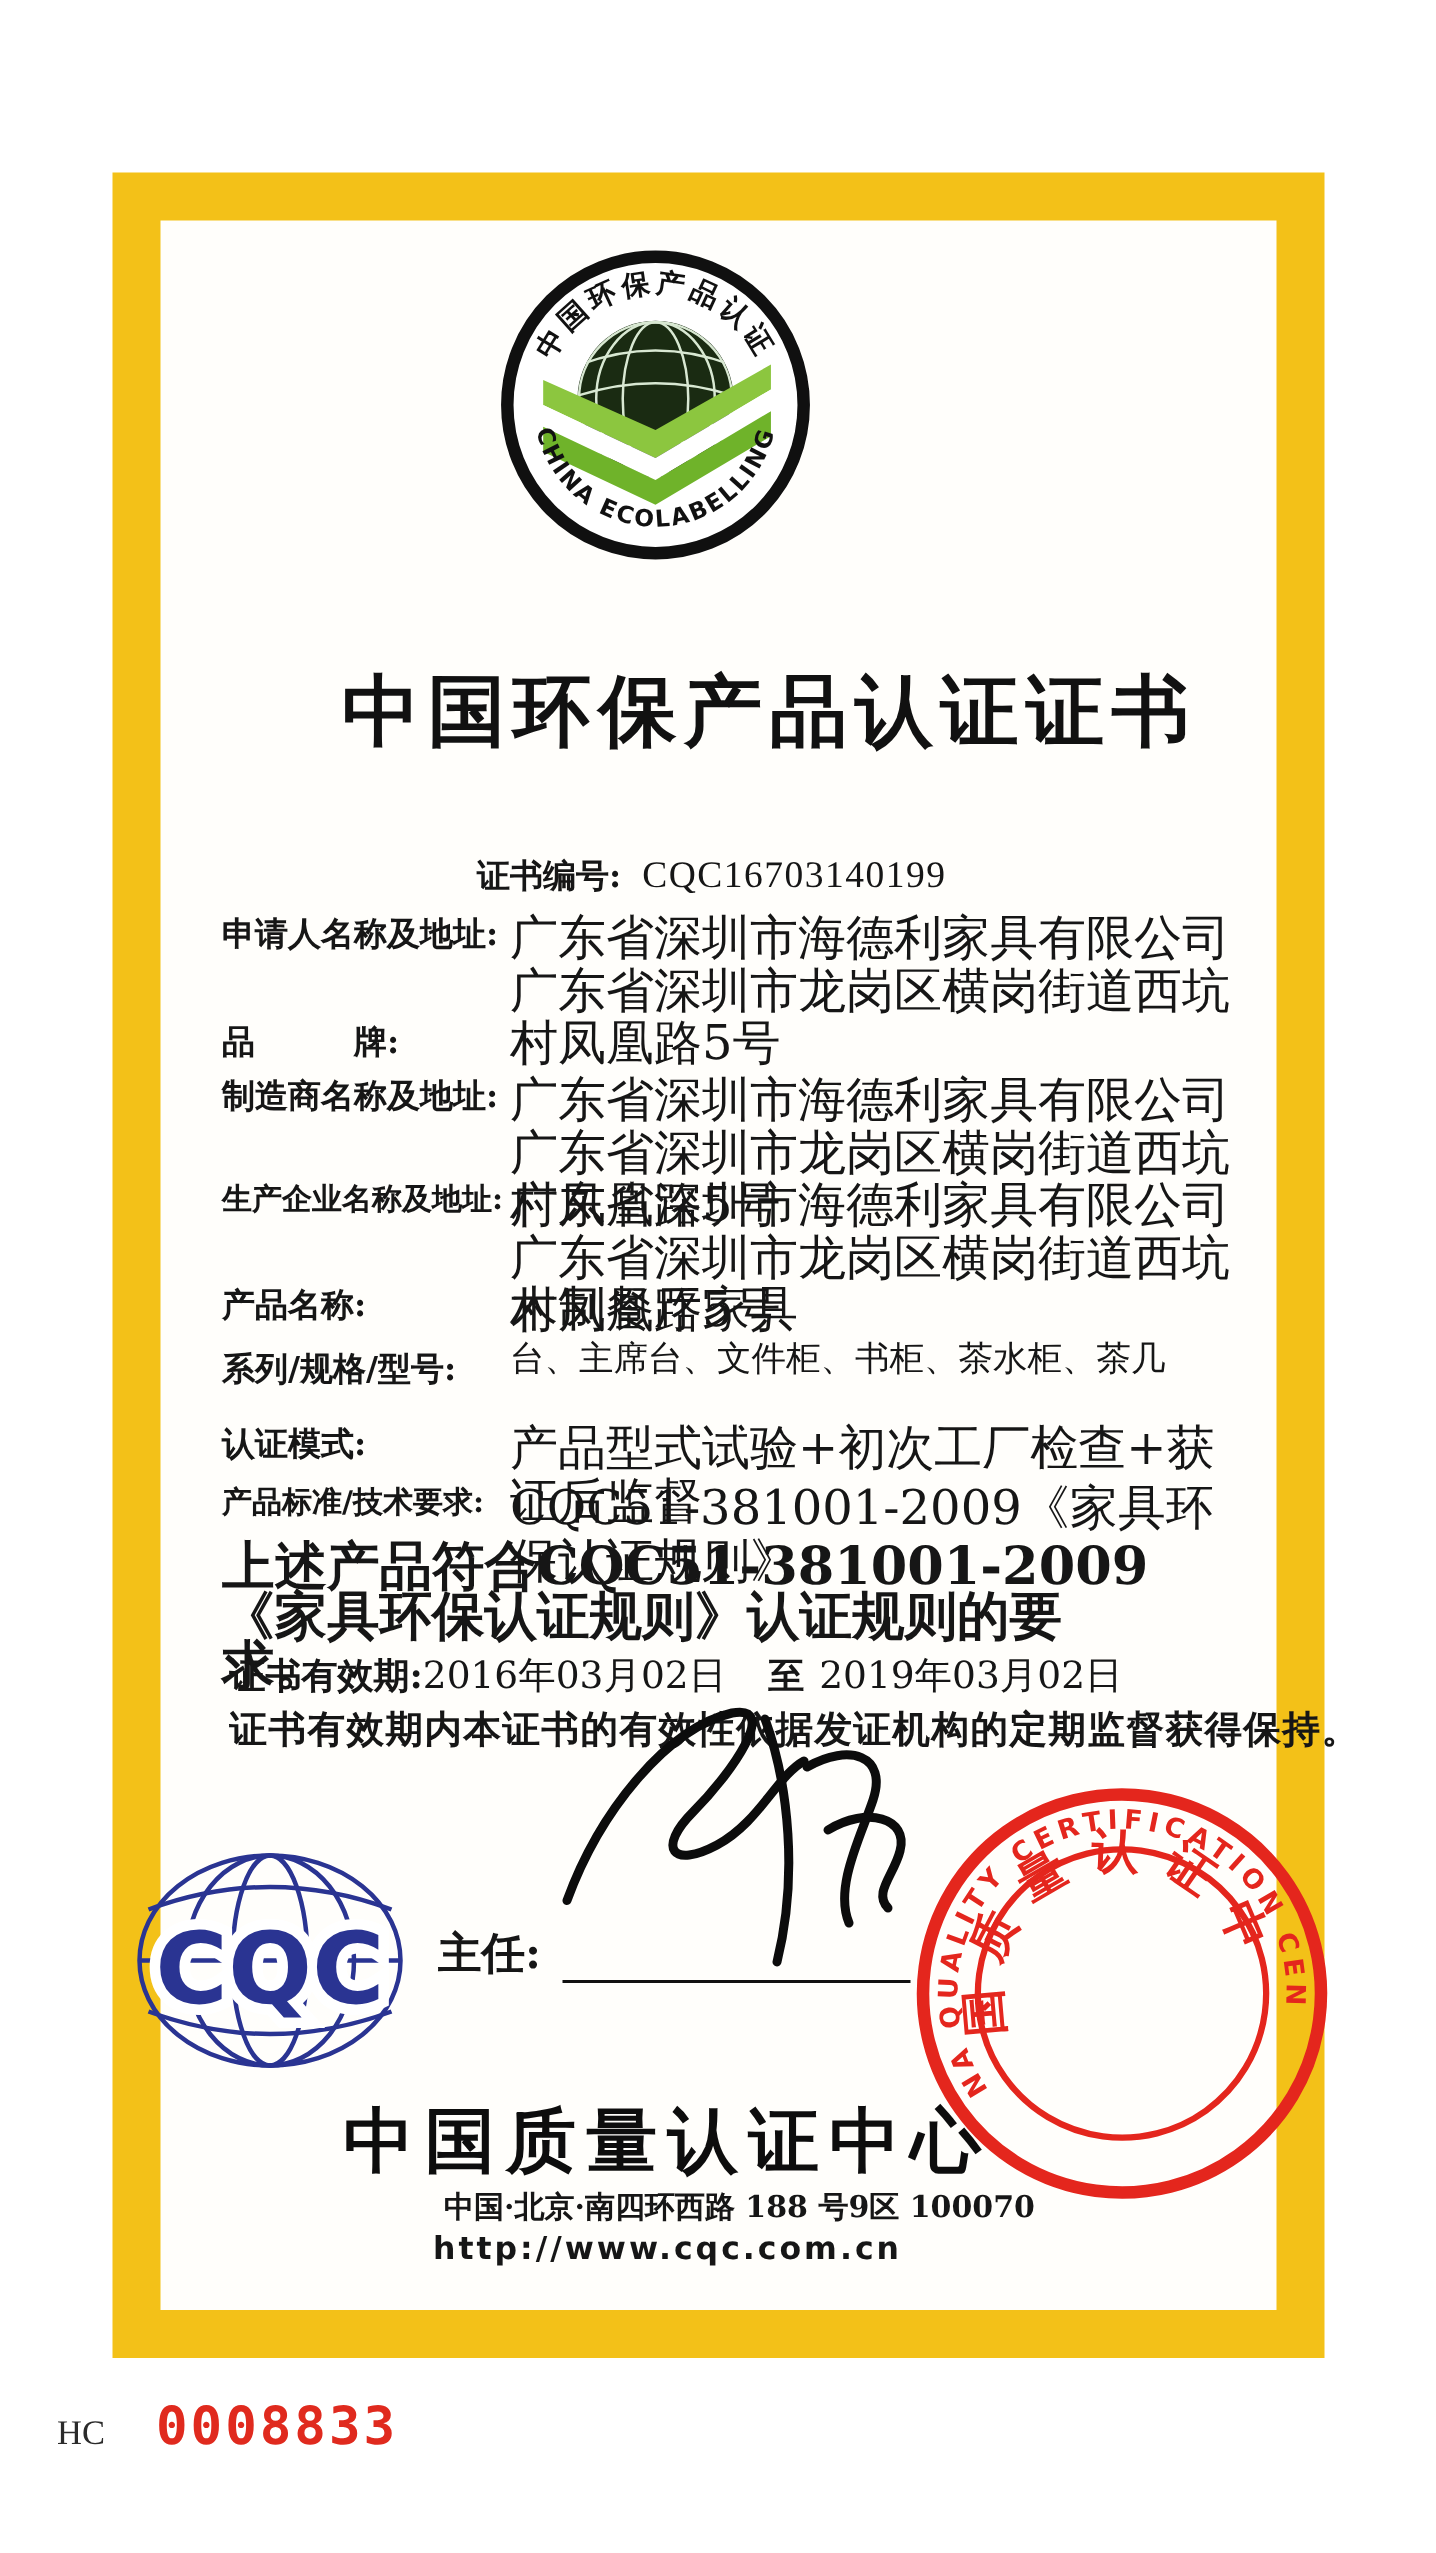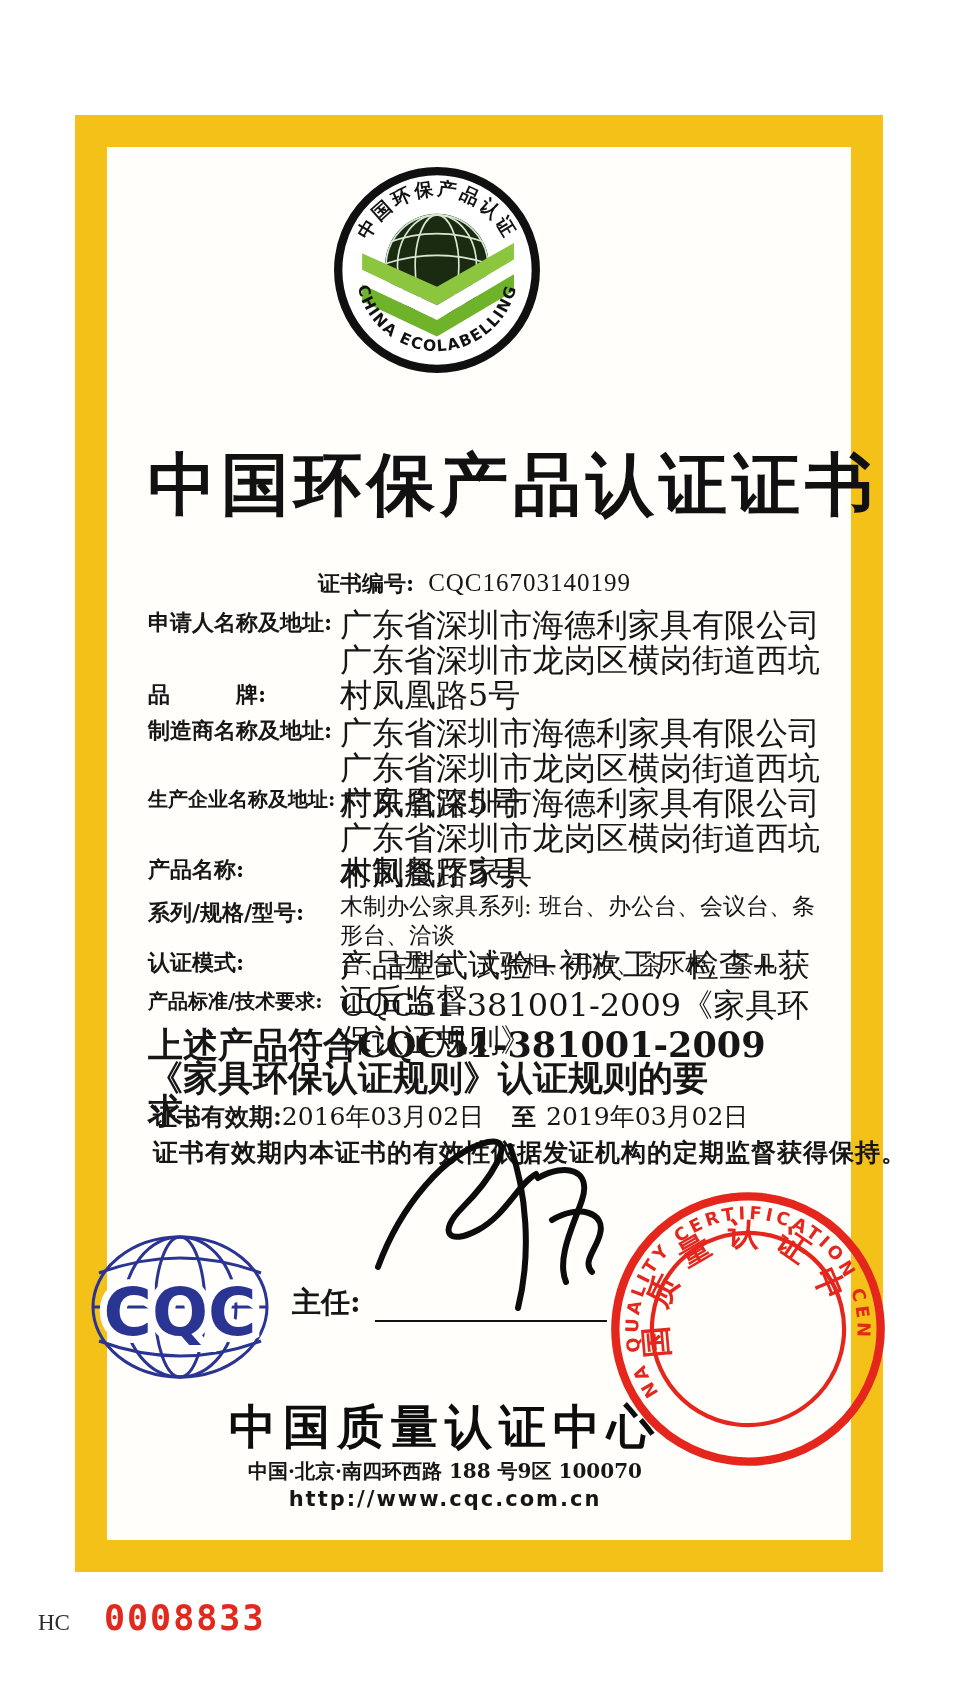--- a/index.html
+++ b/index.html
@@ -4,21 +4,21 @@
 <style>
   html,body{margin:0;padding:0;background:#ffffff;}
   .page{position:relative;width:957px;height:1702px;background:#fff;overflow:hidden;
         font-family:"DejaVu Serif","Liberation Serif",serif;color:#161616;}
   .frame{position:absolute;left:75px;top:115px;width:808px;height:1457px;
          border:32px solid #F3C118;box-sizing:border-box;background:#fffefb;}
   .abs{position:absolute;}
   
   .ecolabel{left:333px;top:166px;width:208px;height:208px;}
   
-  .title{left:75px;top:440px;width:876px;text-align:center;font-size:68px;font-weight:bold;
+  .title{left:75px;top:440px;width:876px;text-align:center;font-size:52px;font-weight:bold;
          letter-spacing:5px;color:#111;}
   
   .certno{left:318px;top:568px;font-size:25px;}
   .certno .lbl{font-weight:bold;margin-right:14px;}
   .certno .num{font-family:"Liberation Serif",serif;letter-spacing:1px;}
   
   .row{position:absolute;left:148px;width:672px;display:flex;}
   .lbl{width:192px;flex:none;font-size:22px;font-weight:bold;white-space:nowrap;}
   .tight{font-size:20px;}
   .val{font-size:32px;line-height:35px;}
@@ -32,21 +32,21 @@
   .validity .d2{margin-left:10px;font-size:25px;}
   .maintenance{left:153px;top:1136px;font-size:25px;font-weight:bold;letter-spacing:1px;}
   
   .cqclogo{left:85px;top:1233px;width:190px;height:150px;}
   .director{left:292px;top:1283px;font-size:29px;font-weight:bold;}
   .sigline{left:375px;top:1320px;width:232px;height:2px;background:#111;}
   .signature{left:360px;top:1112px;width:280px;height:215px;}
   .stamp{left:607px;top:1188px;width:282px;height:282px;transform:rotate(-14deg);}
   .footer-org{left:75px;top:1396px;width:740px;text-align:center;font-size:47px;font-weight:bold;
               letter-spacing:7px;color:#0d0d0d;}
-  .footer-addr{left:75px;top:1458px;width:740px;text-align:center;font-size:20px;font-weight:bold;}
+  .footer-addr{left:75px;top:1458px;width:740px;text-align:center;font-size:20px;font-weight:bold;padding-left:48px;}
   .footer-url{left:75px;top:1487px;width:740px;text-align:center;font-size:21px;font-weight:bold;
               letter-spacing:2px;font-family:"DejaVu Sans","Liberation Sans",sans-serif;}
   
   .serial{left:38px;top:1598px;display:flex;align-items:baseline;}
   .serial .pre{font-size:23px;color:#2b2b2b;font-family:"Liberation Serif",serif;}
   .serial .num{font-size:35px;color:#E02A1E;font-family:"DejaVu Sans Mono","Liberation Mono",monospace;
                font-weight:bold;letter-spacing:2px;margin-left:34px;}
 </style>
 </head>
 <body>
@@ -118,21 +118,20 @@
   </div>
 
   <div class="row" style="top:855px">
     <div class="lbl">产品名称:</div>
     <div class="val">木制餐厅家具</div>
   </div>
 
   <div class="row" style="top:898px">
     <div class="lbl">系列/规格/型号:</div>
     <div class="val val-sm">
-      <div>木制办公家具系列: 班台、办公台、会议台、条形台、洽谈</div>
       <div>台、主席台、文件柜、书柜、茶水柜、茶几</div>
     </div>
   </div>
 
   <div class="row" style="top:948px">
     <div class="lbl">认证模式:</div>
     <div class="val">产品型式试验+初次工厂检查+获证后监督</div>
   </div>
 
   <div class="row" style="top:988px">

